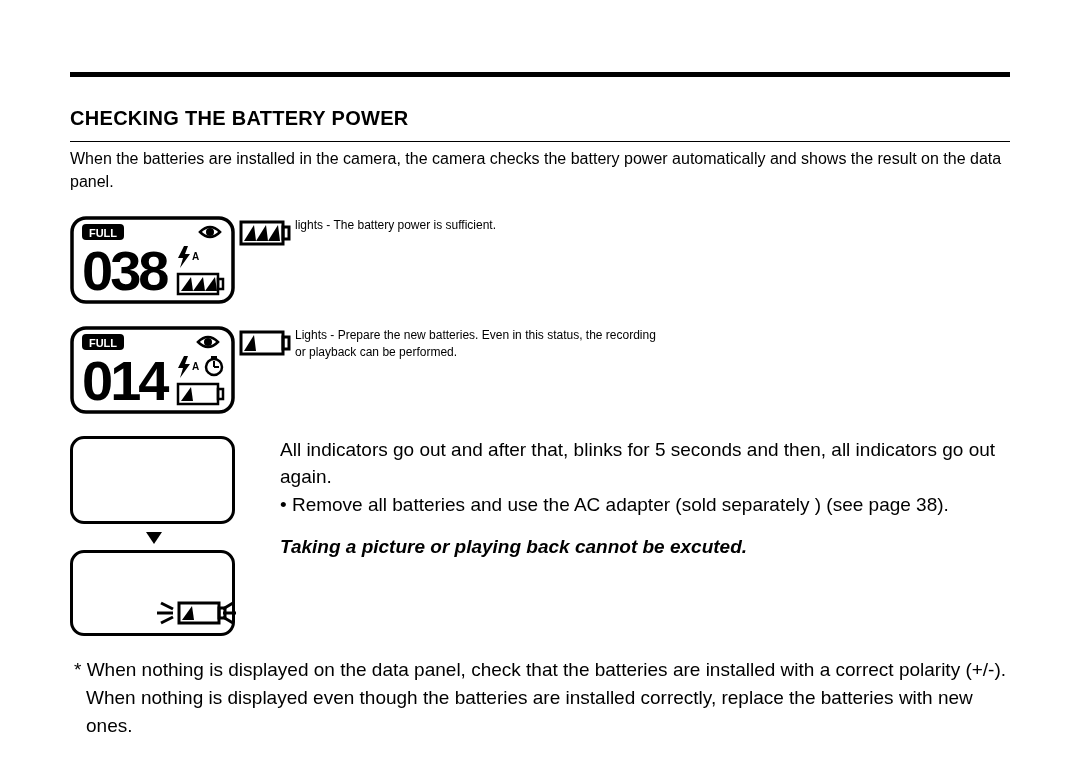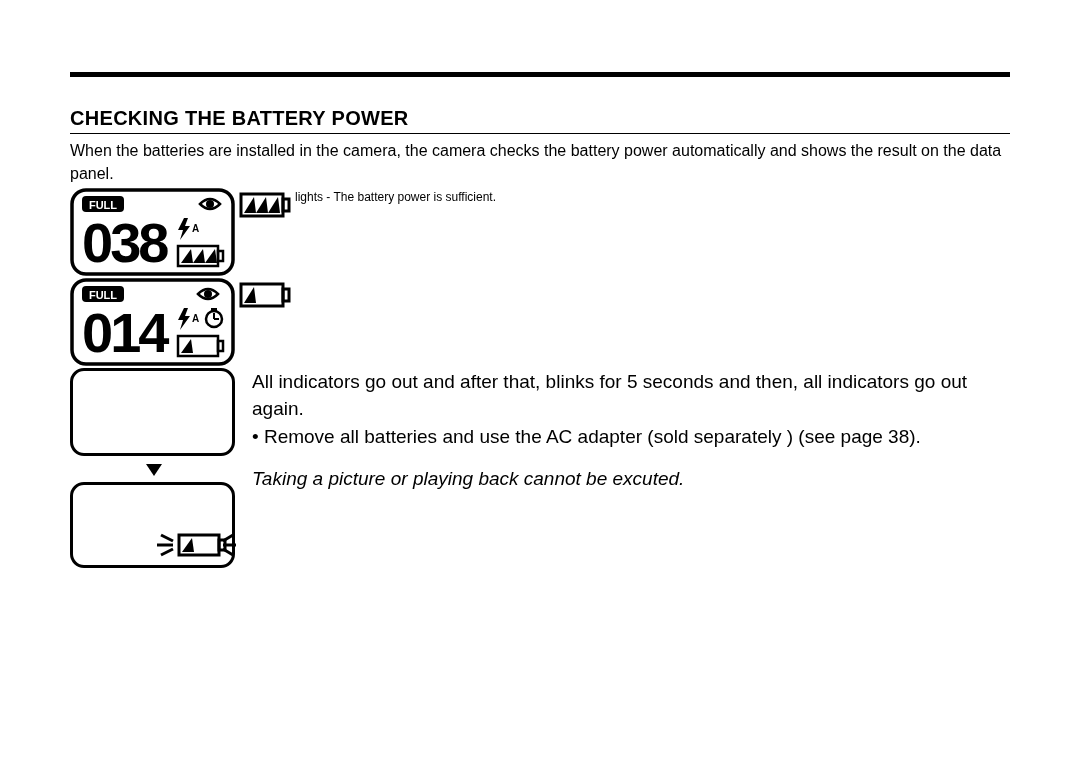--- a/index.html
+++ b/index.html
@@ -19,32 +19,32 @@
   .rule {
     border-top: 5px solid #000;
     margin-top: 72px;
   }
   .heading {
     font-family: Arial, Helvetica, sans-serif;
     font-weight: bold;
     font-size: 20px;
     letter-spacing: 0.3px;
     border-bottom: 1px solid #000;
-    padding-bottom: 3px;
+    padding-bottom: 11px;
     margin-top: 30px;
   }
   .intro {
     font-size: 16px;
     line-height: 1.43;
     margin-top: 6px;
   }
   .block {
     display: flex;
     align-items: flex-start;
-    margin-top: 2px;
+    margin-top: 22px;
   }
   .display-col {
     width: 167px;
     flex: none;
   }
   .display-col svg, .two-panels svg {
     display: block;
   }
   .batt-icon {
     width: 58px;
@@ -56,21 +56,21 @@
     font-size: 12px;
     line-height: 1.46;
     padding-top: 1px;
   }
   .wide-desc {
     font-size: 19px;
     line-height: 1.46;
     margin-left: 15px;
   }
   .bold-italic {
-    font-weight: normal;
+    font-weight: bold;
     font-style: italic;
   }
   .footnote {
     font-size: 19px;
     line-height: 1.48;
     margin-top: 12px;
   }
   .footnote .hang {
     padding-left: 16px;
     text-indent: -12px;
@@ -176,23 +176,27 @@
         </g>
       </svg>
     </div>
     <div class="batt-icon">
       <svg width="54" height="26" viewBox="0 0 54 26">
         <rect x="2" y="2" width="42" height="22" fill="none" stroke="#000" stroke-width="3"></rect>
         <rect x="44" y="7" width="6" height="12" fill="none" stroke="#000" stroke-width="3"></rect>
         <polygon points="5,21 15,5 17,21" fill="#000"></polygon>
       </svg>
     </div>
-  </div>
-
-  <div class="block" style="">
+    <div class="desc">
+      <span>Lights - Prepare the new batteries. Even in this status, the recording</span><br>
+      <span> or  playback can be performed.</span>
+    </div>
+  </div>
+
+  <div class="block" style="gap:28px;">
     <div class="display-col">
       <div class="lcd-panel"></div>
       <div class="arrow-down"></div>
       <div class="lcd-panel lower" style="position:relative;">
         <svg width="165" height="80" viewBox="0 0 165 80" style="position:absolute;left:0;top:0;">
 
           <g transform="translate(106,50)">
             <rect x="0" y="0" width="40" height="20" fill="none" stroke="#000" stroke-width="3"></rect>
             <rect x="40" y="5" width="6" height="10" fill="none" stroke="#000" stroke-width="3"></rect>
             <polygon points="3,17 13,3 15,17 3,17" fill="#000"></polygon>
@@ -210,14 +214,17 @@
       </div>
     </div>
     <div class="wide-desc" style="flex:1;">
       <div>All indicators go out and after that, blinks for 5 seconds and then, all indicators go out again.</div>
       <div>• Remove all batteries and use the AC adapter (sold separately ) (see page 38).</div>
       <div style="height:14px"></div>
       <div class="bold-italic">Taking a picture or playing back cannot be excuted.</div>
     </div>
   </div>
 
+  <div class="footnote">
+    <div class="hang">* When nothing is displayed on the data panel, check that the batteries are installed with a correct polarity (+/-). When nothing is displayed even though the batteries are installed correctly, replace the batteries with new ones.</div>
+  </div>
 
 </div>
 
 </body></html>

